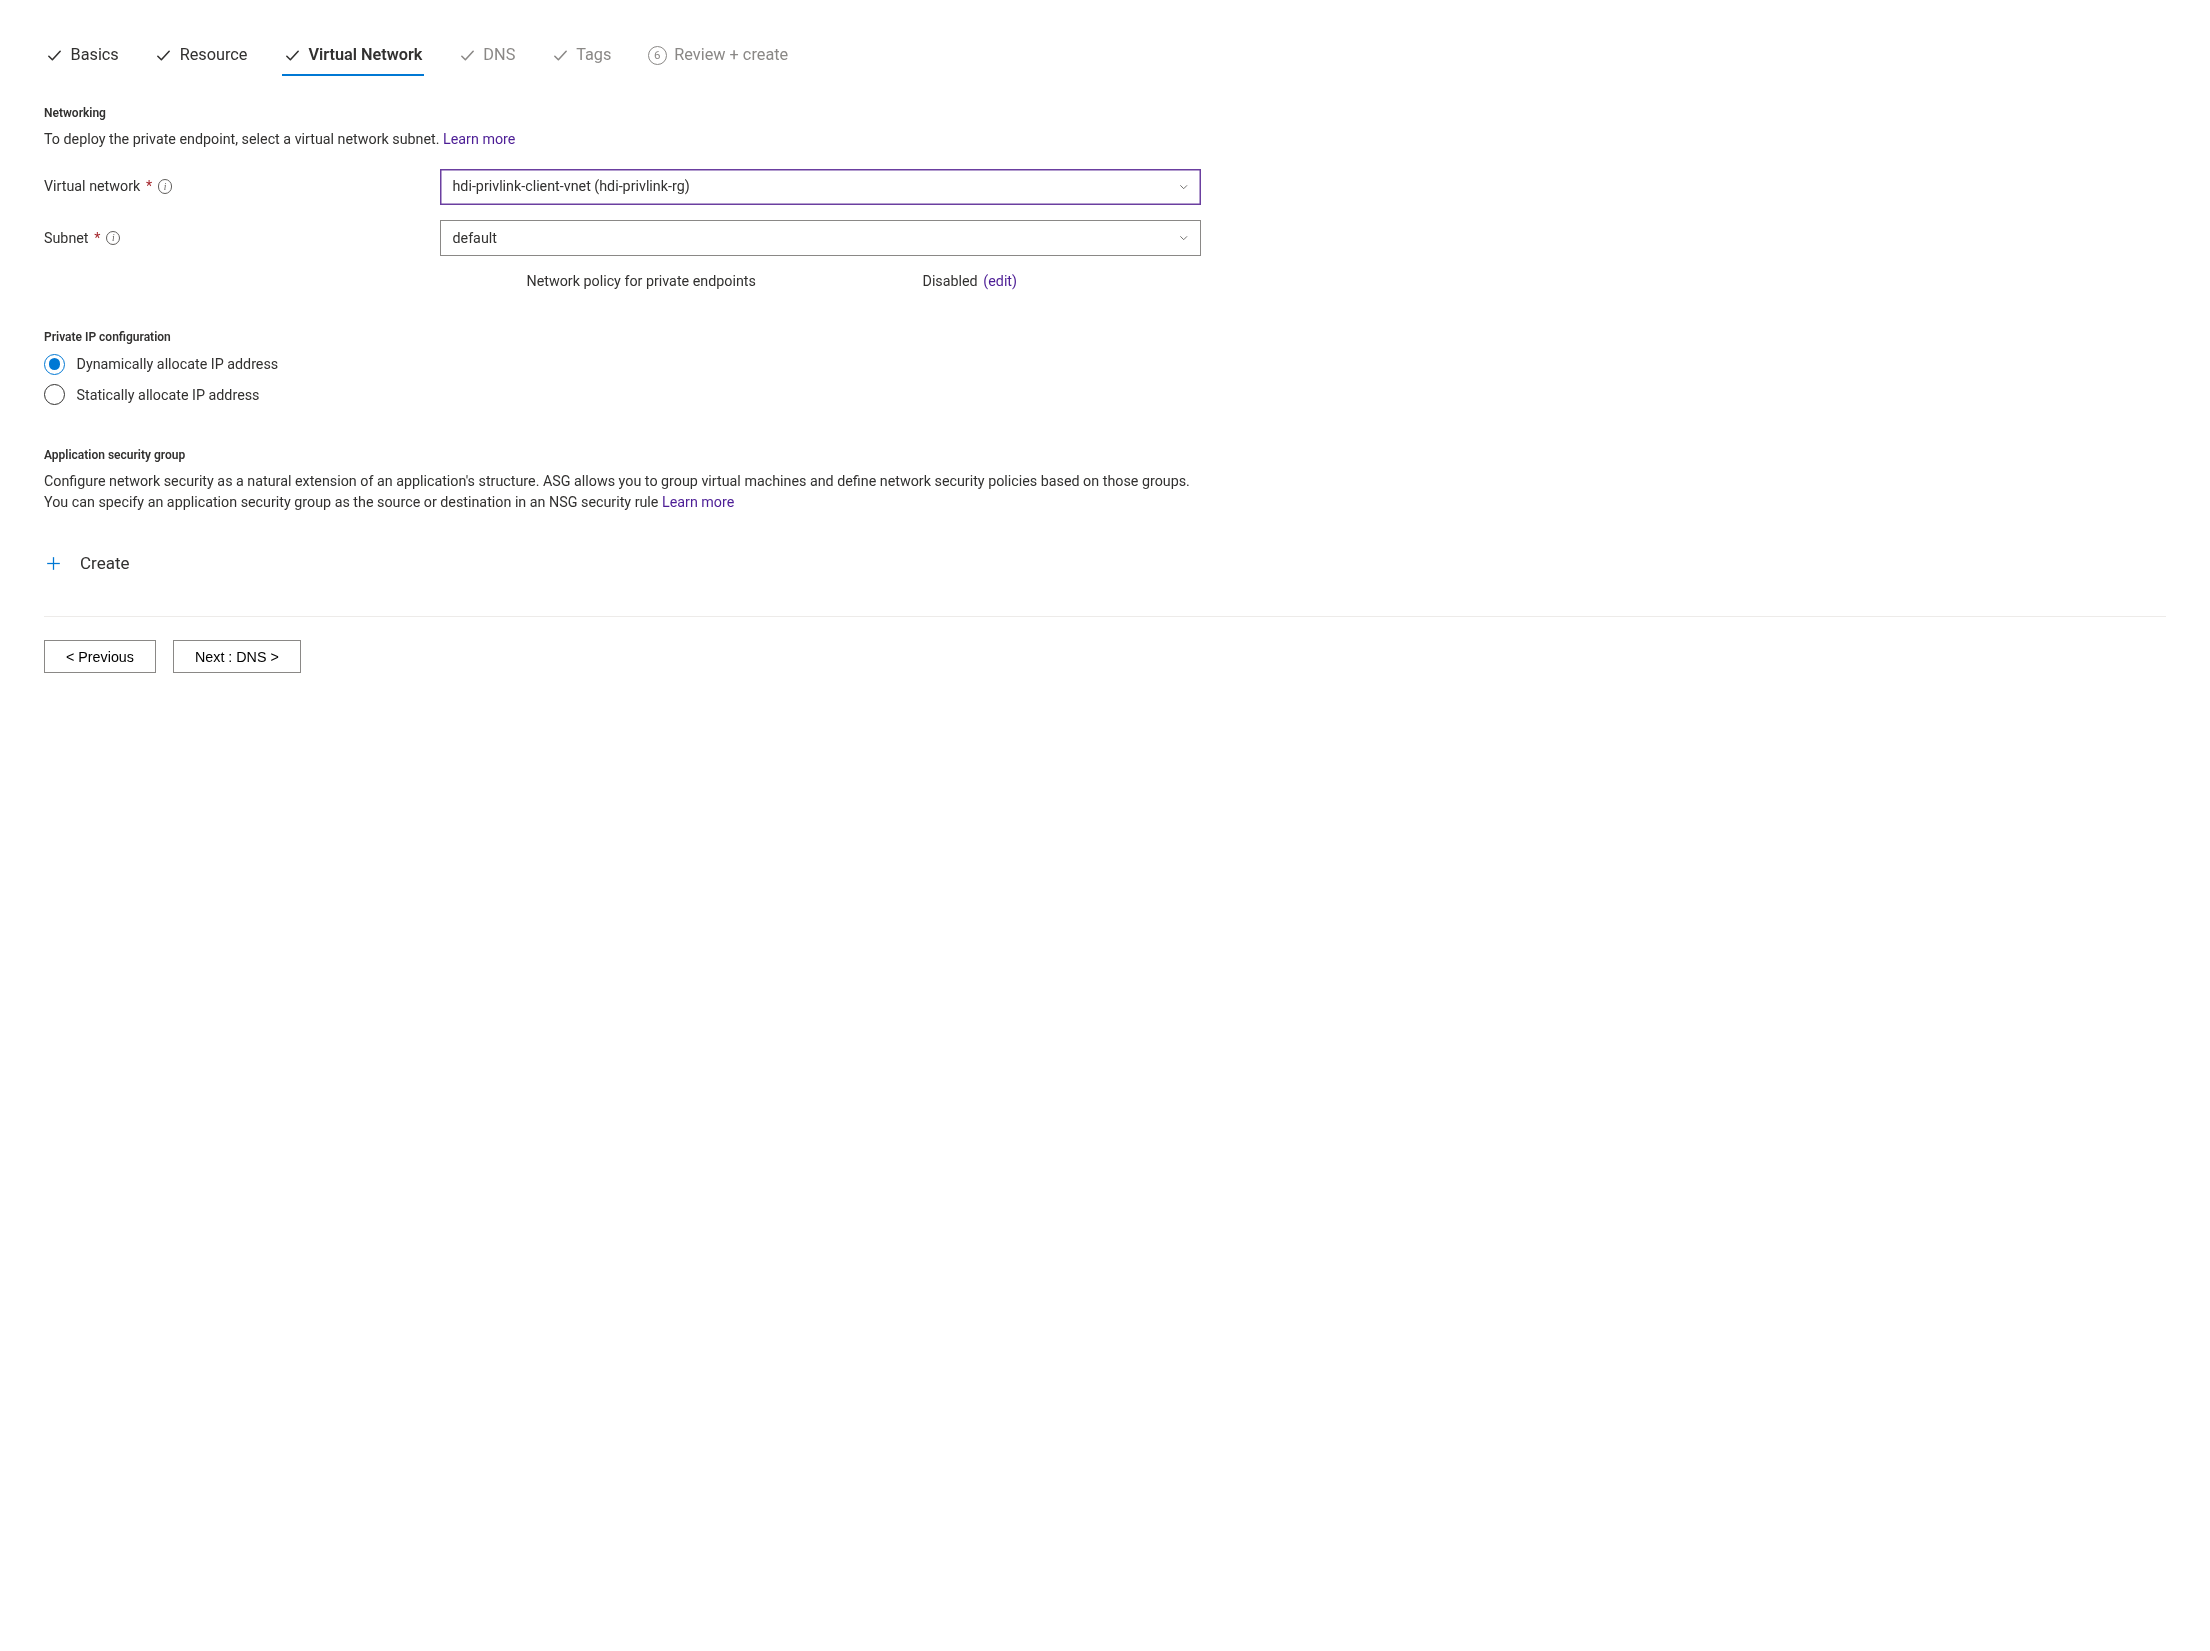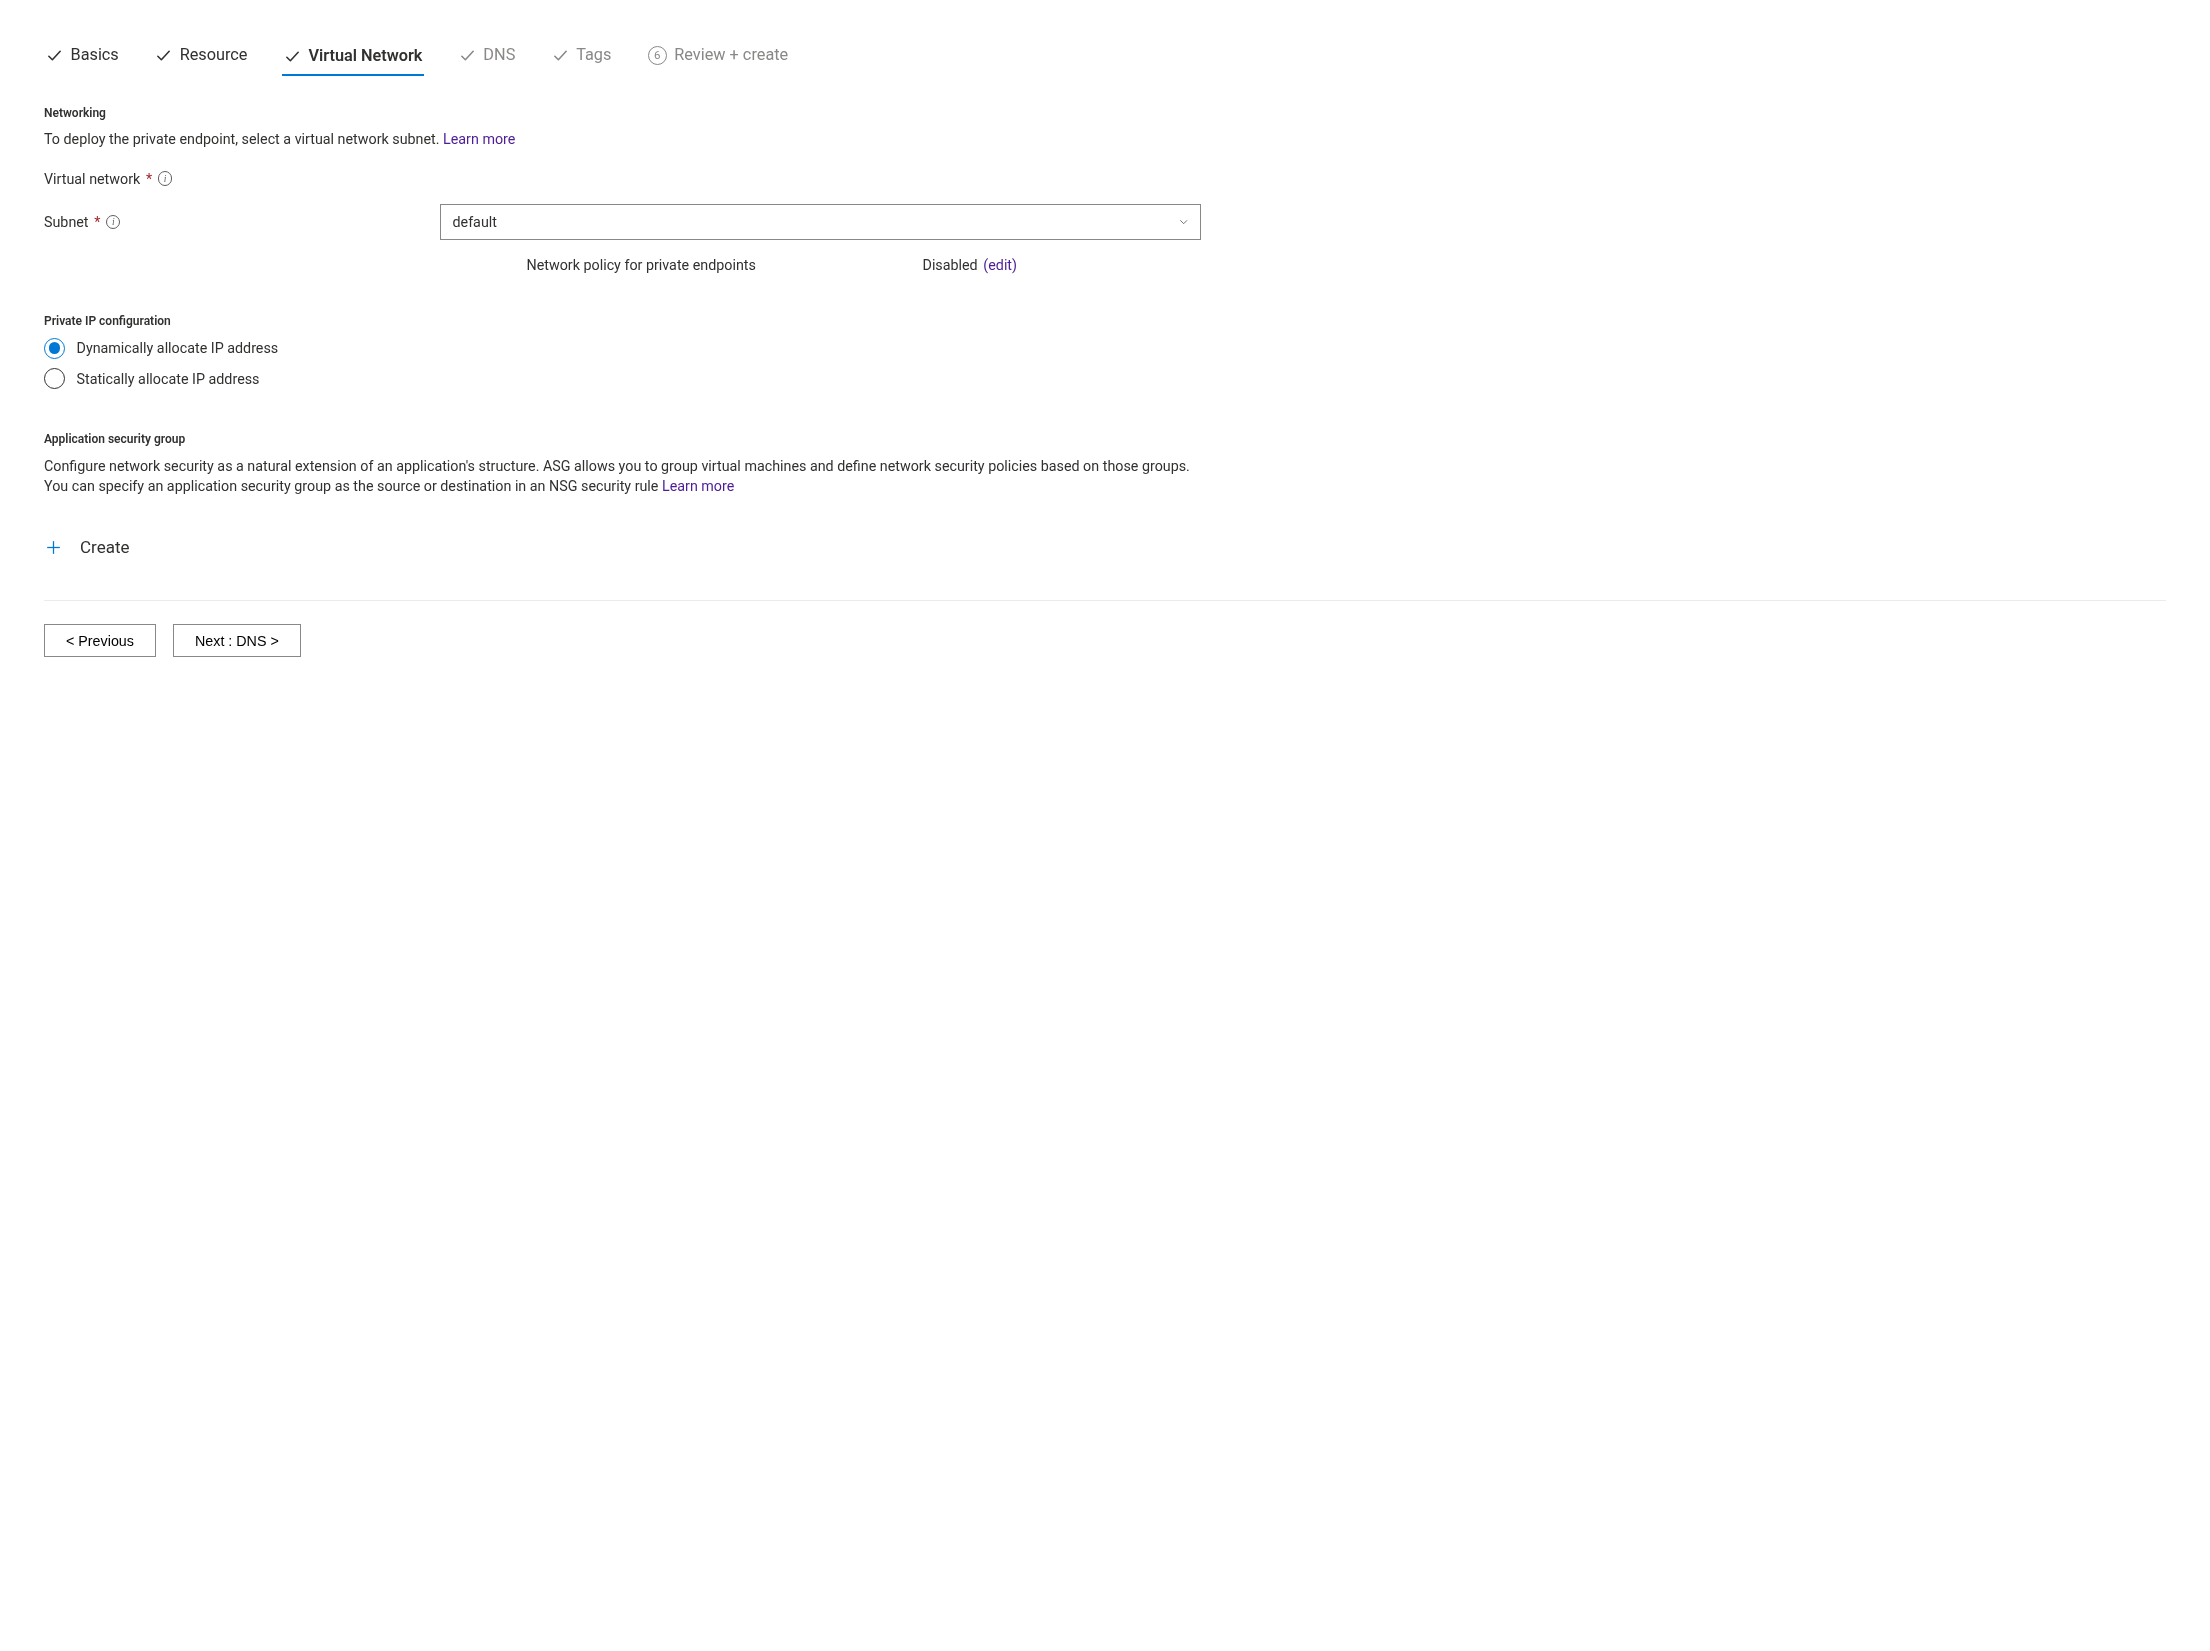--- a/index.html
+++ b/index.html
@@ -8,21 +8,21 @@
     color: #323130;
     background: #fff;
     font-size: 14.3px;
     line-height: 1.4;
     padding: 38px 44px 19px 44px;
   }
   
   .tabs {
     display: flex;
     gap: 32.5px;
-    align-items: flex-end;
+    align-items: center;
     border-bottom: 0;
     margin-bottom: 29px;
   }
   .tab {
     display: flex;
     align-items: center;
     gap: 7.6px;
     padding: 5.7px 1.9px 9.6px 1.9px;
     font-size: 16.3px;
     cursor: pointer;
@@ -194,20 +194,28 @@
   <span>To deploy the private endpoint, select a virtual network subnet.  </span>
   <a class="link">Learn more</a>
 </p>
 
 <div class="form-row">
   <div class="form-label">
     <span>Virtual network</span>
     <span class="req">*</span>
     <span class="info-icon">i</span>
   </div>
+  <div class="form-control">
+    <div class="select focused">
+      <span>hdi-privlink-client-vnet (hdi-privlink-rg)</span>
+      <svg class="chev" viewBox="0 0 24 24">
+          <polyline points="6 9 12 15 18 9"></polyline>
+        </svg>
+    </div>
+  </div>
 </div>
 
 <div class="form-row">
   <div class="form-label">
     <span>Subnet</span>
     <span class="req">*</span>
     <span class="info-icon">i</span>
   </div>
   <div class="form-control">
     <div class="select">

